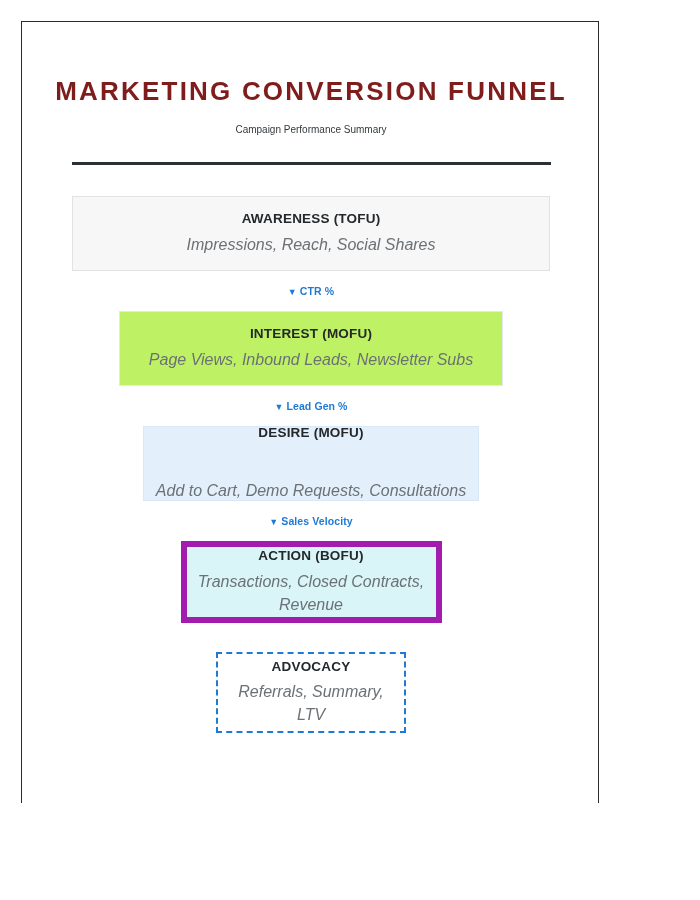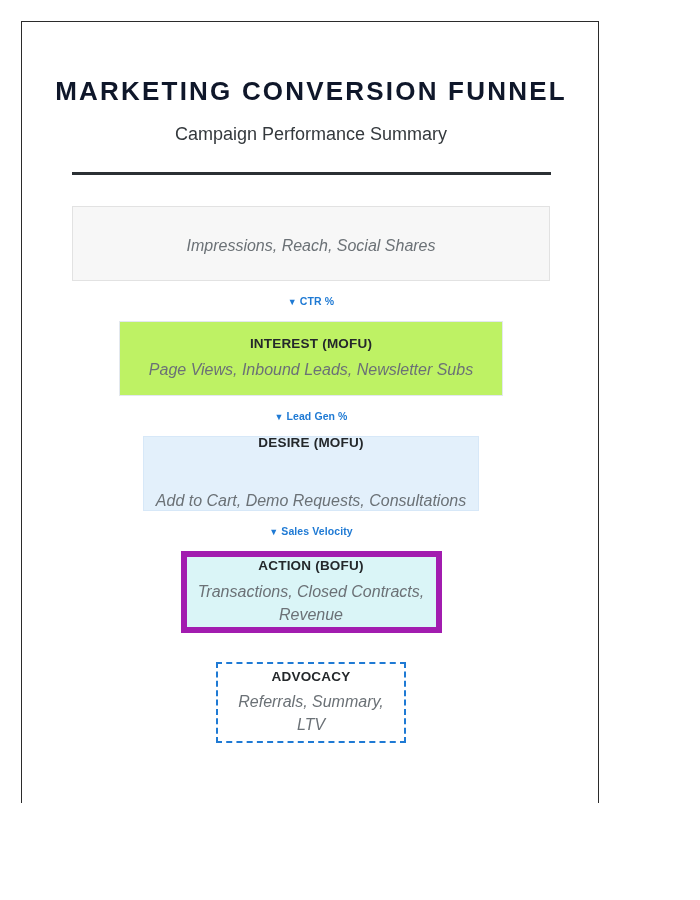--- a/index.html
+++ b/index.html
@@ -38,29 +38,29 @@
     padding: 0;
   }
 
   .doc-title {
     margin: 0;
     padding-top: 54px;
     text-align: center;
     font-size: 26px;
     font-weight: bold;
     letter-spacing: 2.2px;
-    color: #0f172a;
+    color: #7f1d1d;
     line-height: 1.2;
   }
 
   .doc-subtitle {
     margin: 0;
     padding-top: 17px;
     text-align: center;
-    font-size: 18px;
+    font-size: 10px;
     font-weight: normal;
     color: #34393d;
   }
 
   .title-rule {
     margin: 27px auto 0 auto;
     width: 479px;
     height: 2.4px;
     background: #2b3034;
   }
@@ -135,20 +135,21 @@
 
     <h1 class="doc-title">MARKETING CONVERSION FUNNEL</h1>
     <h2 class="doc-subtitle">Campaign Performance Summary</h2>
     <div class="title-rule"></div>
     <div class="gap-after-rule"></div>
 
     <div class="funnel">
 
       <div class="funnel-stage-wrap">
         <div class="funnel-stage stage-0">
+          <div class="stage-label">AWARENESS (TOFU)</div>
           <div class="stage-metrics">Impressions, Reach, Social Shares</div>
         </div>
       </div>
       <div class="gap-conn-top"></div>
       <div class="connector">
         <span class="arrow-glyph">▼</span><span>CTR %</span>
       </div>
       <div class="gap-conn-bottom"></div>
 
       <div class="funnel-stage-wrap">

